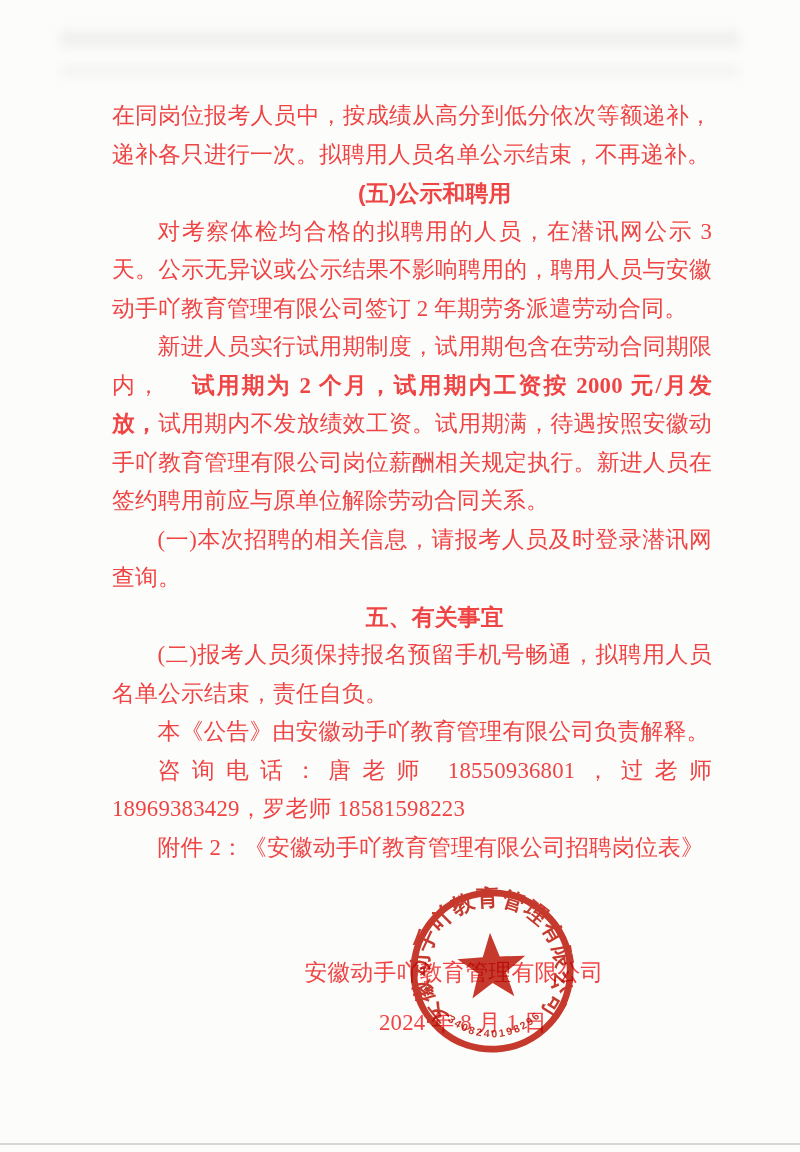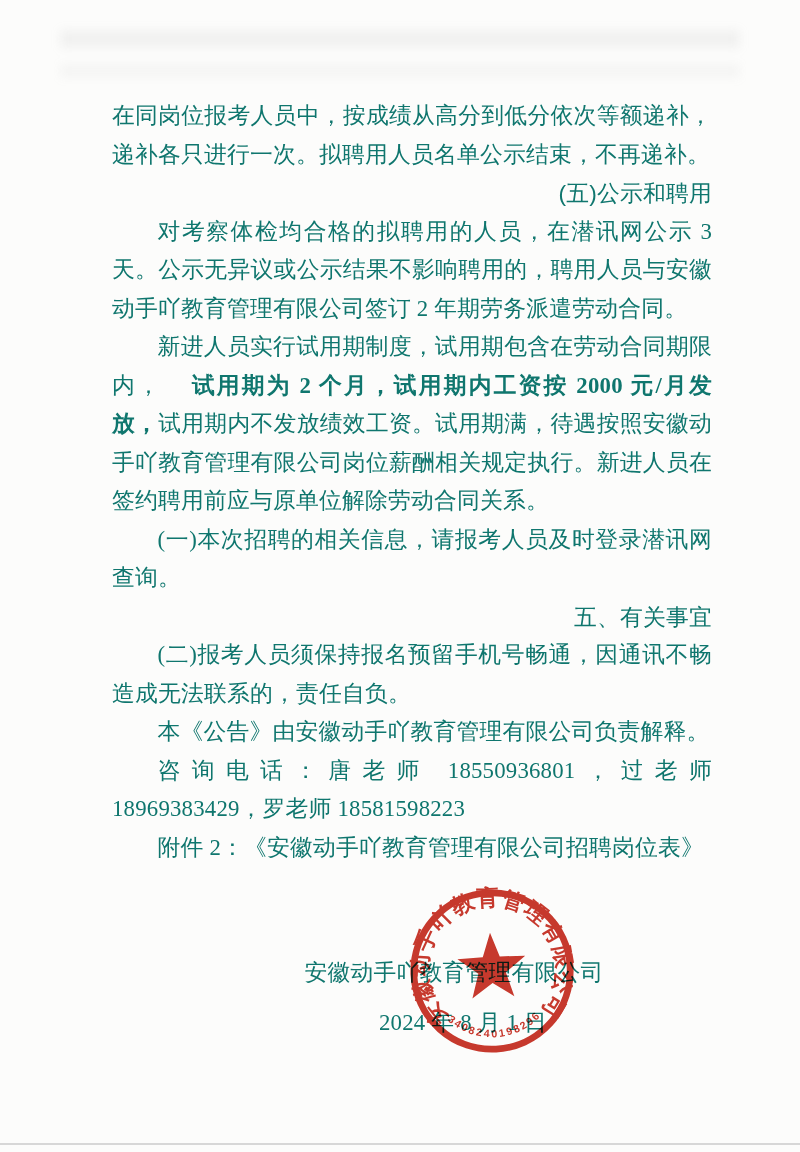--- a/index.html
+++ b/index.html
@@ -5,21 +5,21 @@
   * { margin: 0; padding: 0; box-sizing: border-box; }
   html, body { background: #e8e8e8; }
   .page {
     position: relative;
     width: 800px;
     height: 1152px;
     margin: 0 auto;
     background: #fcfcfb;
     overflow: hidden;
     font-family: "Liberation Serif", serif;
-    color: #0f766e;
+    color: #ef4444;
   }
   
   .bleed {
     position: absolute;
     left: 60px; top: 30px; width: 680px; height: 60px;
     background:
       linear-gradient(180deg, rgba(150,150,150,0.10) 0 18px, rgba(0,0,0,0) 18px 34px, rgba(160,160,160,0.07) 34px 48px, rgba(0,0,0,0) 48px);
     filter: blur(5px);
     pointer-events: none;
   }
@@ -27,23 +27,23 @@
     position: absolute;
     left: 112px; top: 97px; width: 600px;
     font-size: 22.8px;
     line-height: 38.5px;
     text-align: justify;
     letter-spacing: 0.2px;
   }
   .para { margin: 0; }
   .para.indent { text-indent: 2em; }
   .para.heading {
-    font-weight: 400;
+    font-weight: 700;
     font-family: "Liberation Sans", sans-serif;
-    text-align: right;
+    text-align: center;
   }
   .run.bold { font-weight: 700; margin-left: 30px; }
   .signature { margin-top: 8px; text-align: center; line-height: 42px; }
   .sig-company { padding-left: 84px; }
   .sig-date { padding-left: 102px; }
   .seal {
     position: absolute;
     left: 407px; top: 886px;
     width: 170px; height: 170px;
     mix-blend-mode: multiply;
@@ -66,21 +66,21 @@
 
   <div class="bleed"></div>
 
   <div class="content">
       <p class="para"><span class="run">在同岗位报考人员中，按成绩从高分到低分依次等额递补，递补各只进行一次。拟聘用人员名单公示结束，不再递补。</span></p>
       <p class="para indent heading"><span class="run">(五)公示和聘用</span></p>
       <p class="para indent"><span class="run">对考察体检均合格的拟聘用的人员，在潜讯网公示 3 天。公示无异议或公示结果不影响聘用的，聘用人员与安徽动手吖教育管理有限公司签订 2 年期劳务派遣劳动合同。</span></p>
       <p class="para indent"><span class="run">新进人员实行试用期制度，试用期包含在劳动合同期限内，</span><span class="run bold">试用期为 2 个月，试用期内工资按 2000 元/月发放，</span><span class="run">试用期内不发放绩效工资。试用期满，待遇按照安徽动手吖教育管理有限公司岗位薪酬相关规定执行。新进人员在签约聘用前应与原单位解除劳动合同关系。</span></p>
       <p class="para indent"><span class="run">(一)本次招聘的相关信息，请报考人员及时登录潜讯网查询。</span></p>
       <p class="para indent heading"><span class="run">五、有关事宜</span></p>
-      <p class="para indent"><span class="run">(二)报考人员须保持报名预留手机号畅通，因通讯不畅造成无法联系的，责任自负。</span></p>
+      <p class="para indent"><span class="run">(二)报考人员须保持报名预留手机号畅通，拟聘用人员名单公示结束，责任自负。</span></p>
       <p class="para indent"><span class="run">本《公告》由安徽动手吖教育管理有限公司负责解释。</span></p>
       <p class="para indent"><span class="run">咨询电话：唐老师 18550936801，过老师 18969383429，罗老师 18581598223</span></p>
       <p class="para indent"><span class="run">附件 2：《安徽动手吖教育管理有限公司招聘岗位表》</span></p>
     </div>
 
   <div class="content" style="top:944px;">
     <div class="signature sig-company">安徽动手吖教育管理有限公司</div>
     <div class="signature sig-date">2024 年 8 月 1 日</div>
   </div>
 

